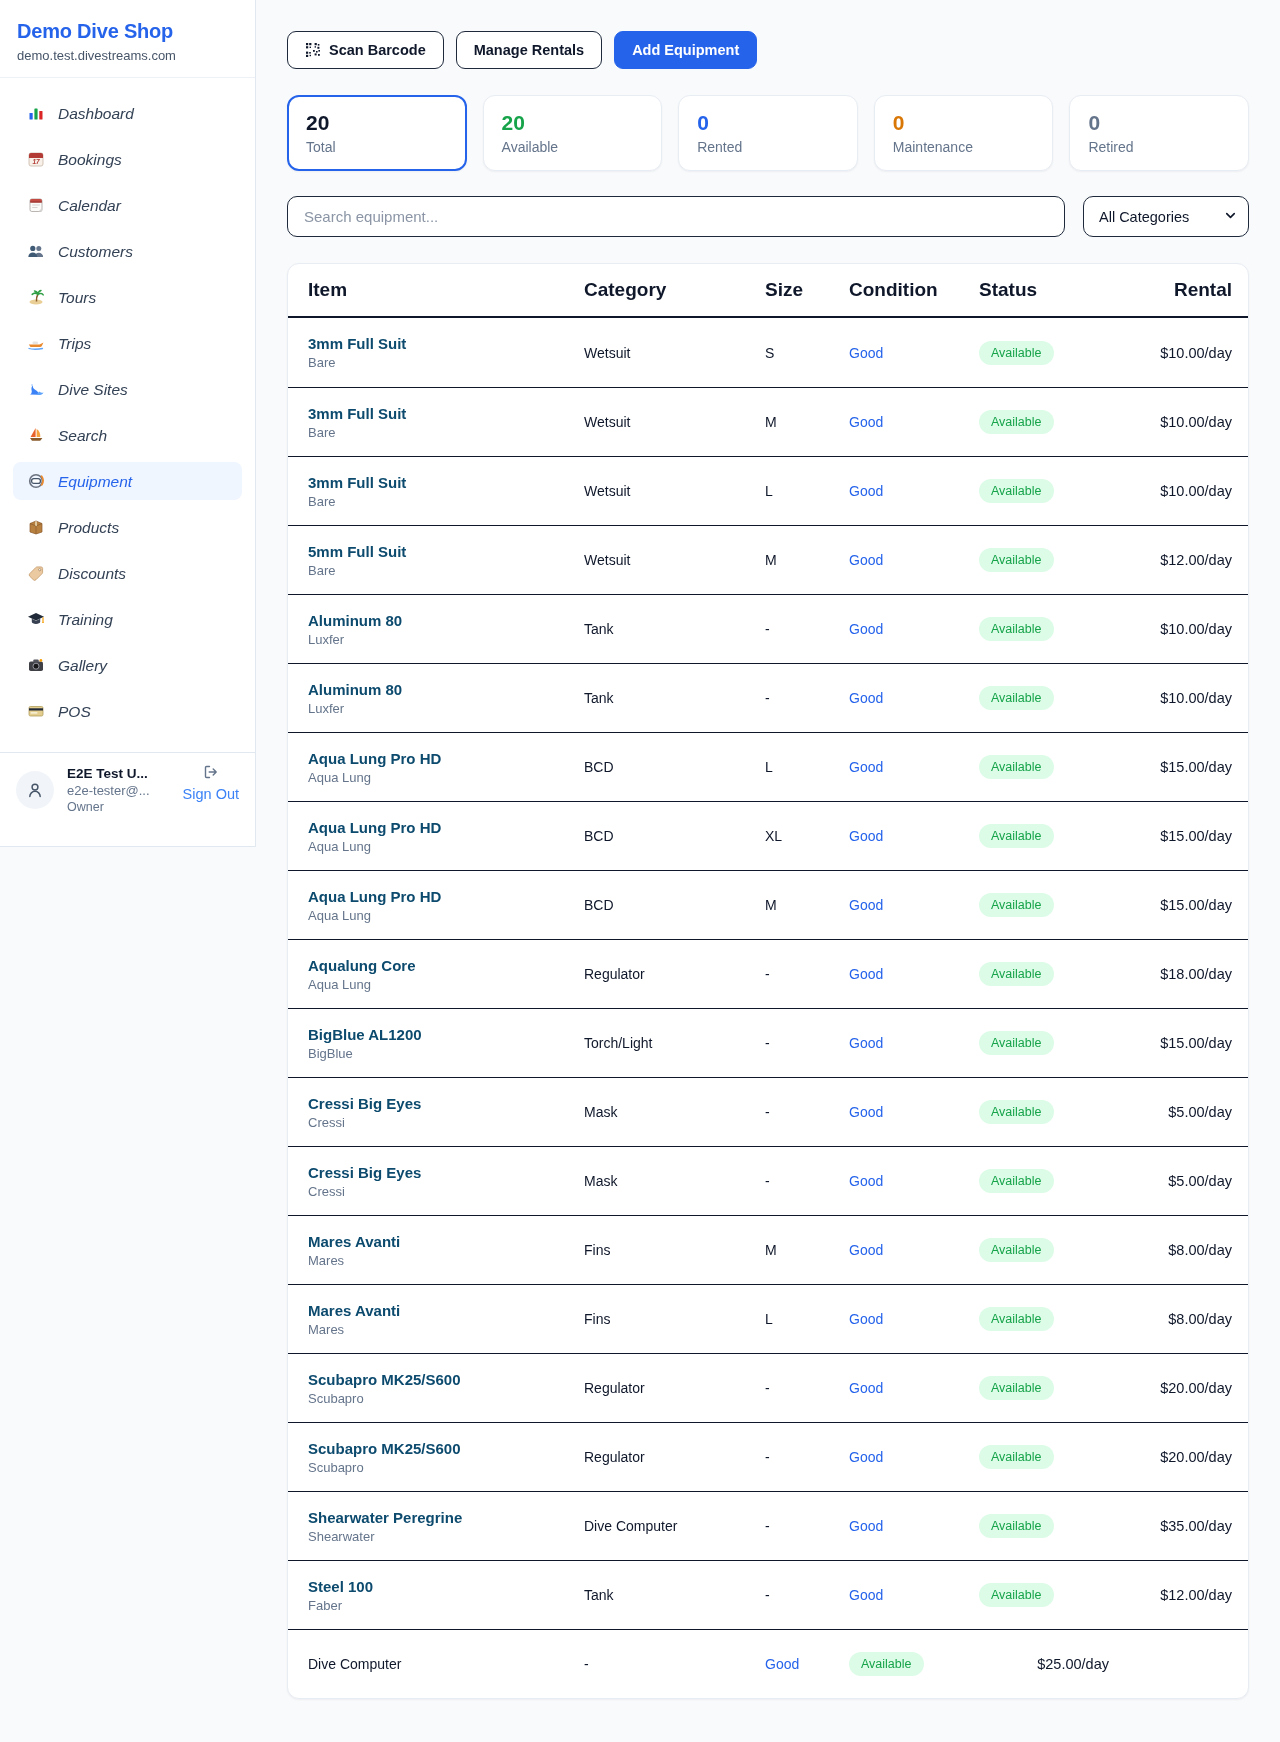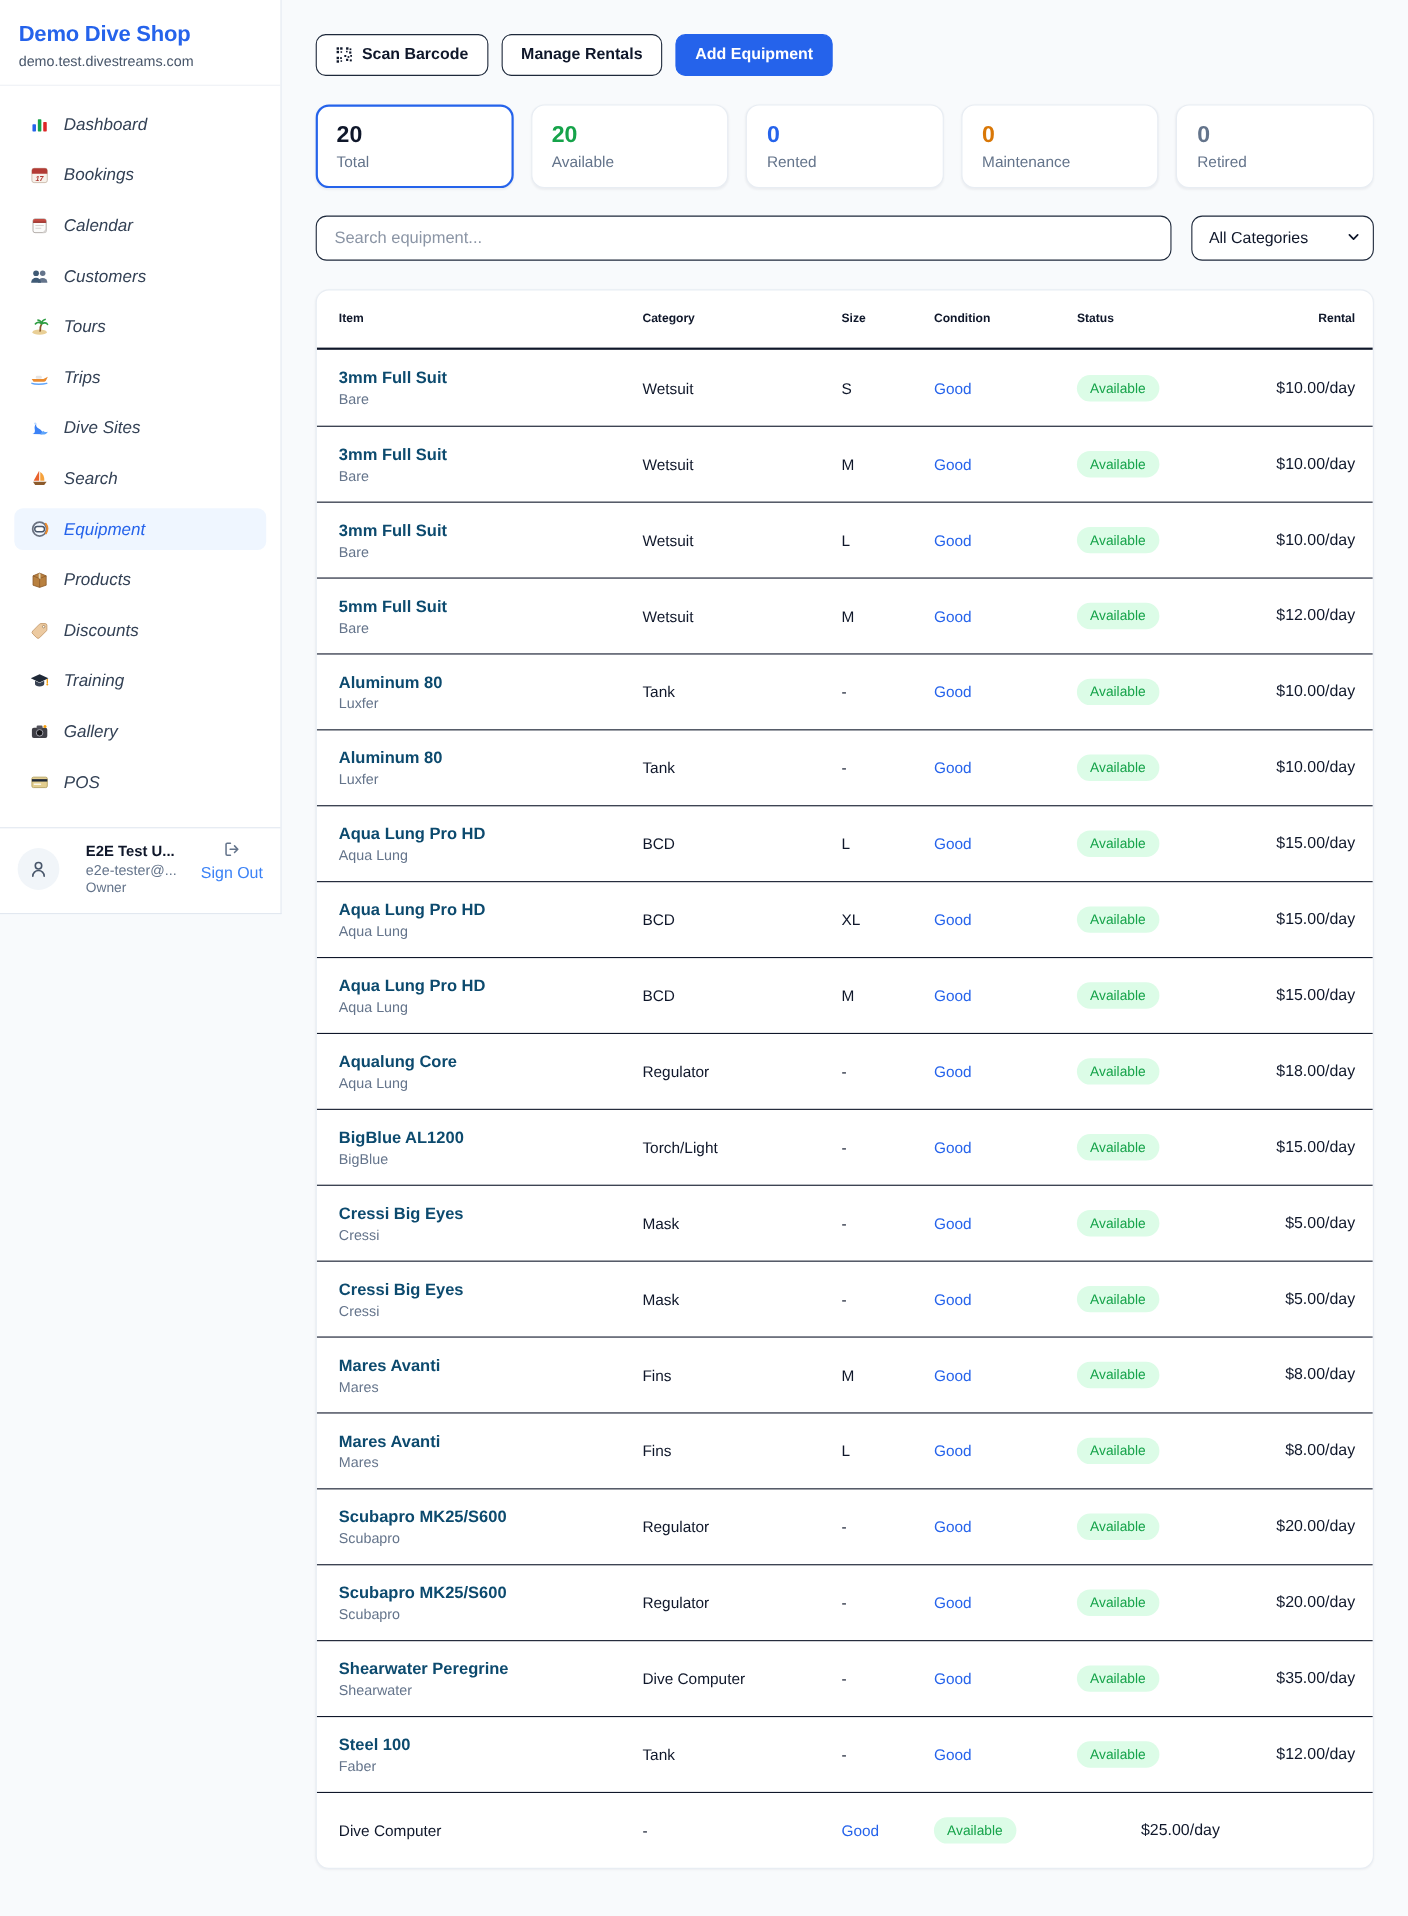--- a/index.html
+++ b/index.html
@@ -1,32 +1,32 @@
 <!DOCTYPE html>
 <html><head>
 <meta charset="utf-8">
 <style>
   * { margin:0; padding:0; box-sizing:border-box; }
   html,body { background:#f8fafc; font-family:"Liberation Sans", sans-serif; color:#0f172a; }
   body { width:1280px; min-height:1742px; position:relative; }
 
   
   .sidebar { position:absolute; left:0; top:0; width:256px; background:#fff;
-    border-right:1px solid #e2e8f0; border-bottom:1px solid #e2e8f0; padding-bottom:0; }
+    border-right:1px solid #e2e8f0; border-bottom:1px solid #e2e8f0; padding-bottom:16px; }
   .brand { padding:20px 17px 14px; border-bottom:1px solid #eef1f5; }
   .brand-name { color:#2563eb; font-size:20px; font-weight:700; letter-spacing:-0.2px; }
   .brand-domain { color:#475569; font-size:13px; margin-top:5px; }
   .nav { padding:16px 13px 14px; }
   .nav-item { display:flex; align-items:flex-end; gap:12px; padding:9px 13px; border-radius:8px;
     cursor:pointer; margin-bottom:8px;font-style:italic; }
   .nav-item .nav-label { font-size:15.5px; color:#334155; }
   .nav-item.active { background:#eff6ff; }
   .nav-item.active .nav-label { color:#2563eb; font-weight:500; }
   .nav-ico { width:20px; height:20px; display:inline-flex; align-items:center; justify-content:center; flex:0 0 20px; }
-  .userbox { border-top:1px solid #e2e8f0; padding:13px 16px 16px; display:flex; align-items:center; gap:24px; }
+  .userbox { border-top:1px solid #e2e8f0; padding:13px 16px 16px; display:flex; align-items:center; gap:13px; }
   .avatar { width:38px; height:38px; border-radius:50%; background:#f1f5f9; display:flex;
     align-items:center; justify-content:center; flex:0 0 38px; }
   .user-meta { flex:1; min-width:0; }
   .user-name { font-size:13.5px; font-weight:700; color:#0f172a; white-space:nowrap; }
   .user-email { font-size:13px; color:#64748b; margin-top:2px; white-space:nowrap; }
   .user-role { font-size:12.5px; color:#64748b; margin-top:2px; }
   .signout { display:flex; align-items:center; gap:6px; color:#3b82f6; font-size:14.5px;
     background:none; border:none; cursor:pointer; font-family:inherit; white-space:nowrap; margin-top:-14px;flex-direction:column; }
 
   
@@ -58,21 +58,21 @@
     background:#fff; font-size:14.5px; font-weight:500; font-family:inherit; color:#0f172a;
     padding:0 30px 0 15px; appearance:none; -webkit-appearance:none; cursor:pointer; outline:none; }
   .select-chevron { position:absolute; right:11px; top:12px; pointer-events:none; }
 
   
   .table-card { margin-top:26px; background:#fff; border:1px solid #e8edf3; border-radius:12px;
     box-shadow:0 1px 2px rgba(15,23,42,0.05); overflow:hidden; }
   .tgrid { display:grid; grid-template-columns:276px 181px 84px 130px 130px 1fr;
     padding:0 16px 0 20px; align-items:center; }
   .thead { height:54px; border-bottom:2px solid #0f172a; }
-  .th { font-size:11px; font-weight:700; color:#0f172a; }
+  .th { font-size:19px; font-weight:700; color:#0f172a; }
   .th.rental-h { text-align:right; }
   .trow { height:69px; }
   .tbody .trow + .trow { border-top:1px solid #0f172a; }
   .item-name { color:#0c4a6e; font-size:15px; font-weight:600; text-decoration:none; cursor:pointer; }
   .item-brand { color:#64748b; font-size:13px; margin-top:3px; }
   .cell { font-size:14px; color:#0f172a; }
   .cond-link { color:#2563eb; font-weight:500; text-decoration:none; cursor:pointer; font-size:14px; }
   .badge { display:inline-block; background:#dcfce7; color:#16a34a; font-size:12.5px; font-weight:500;
     padding:5px 12px; border-radius:999px; }
   .rental { text-align:right; font-size:14.5px; color:#0f172a; }

